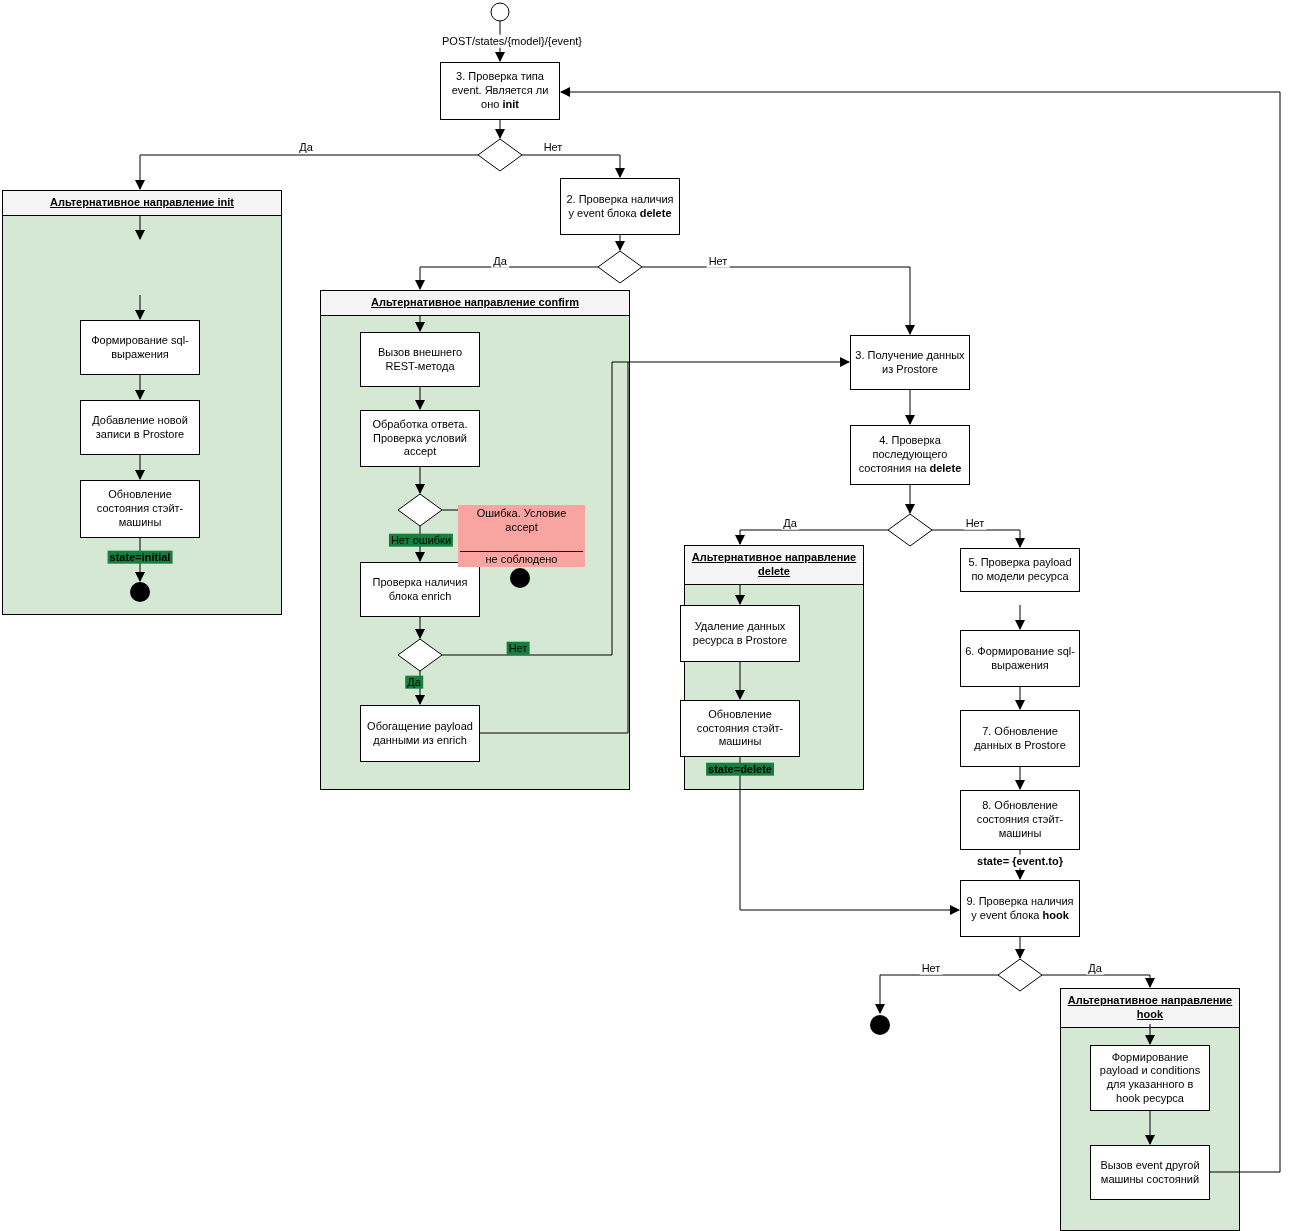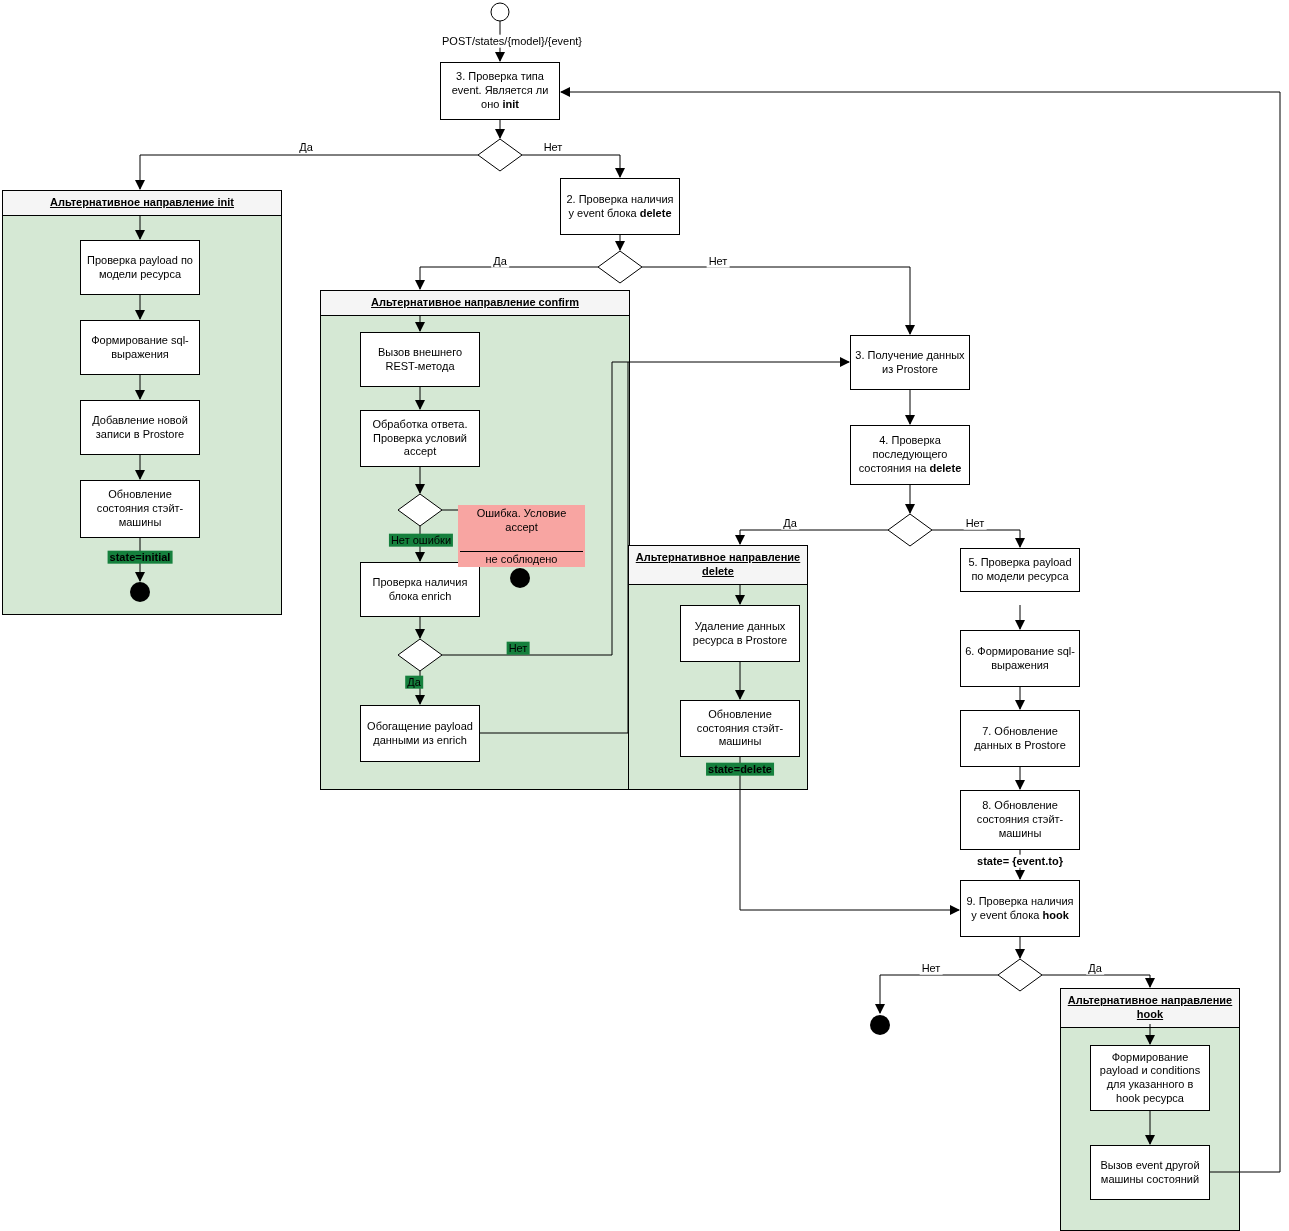--- a/index.html
+++ b/index.html
@@ -33,21 +33,21 @@
 
 <div class="canvas">
 
   <div class="layer bg">
     <div class="container" style="left:2px;top:190px;width:280px;height:425px">
       <div class="chead">Альтернативное направление init</div>
     </div>
     <div class="container" style="left:320px;top:290px;width:310px;height:500px">
       <div class="chead">Альтернативное направление confirm</div>
     </div>
-    <div class="container" style="left:628px;top:545px;width:180px;height:245px">
+    <div class="container" style="left:684px;top:545px;width:180px;height:245px">
       <div class="chead">Альтернативное направление delete</div>
     </div>
     <div class="container" style="left:1060px;top:988px;width:180px;height:243px">
       <div class="chead">Альтернативное направление hook</div>
     </div>
   </div>
 
   <svg class="edges layer" width="1289" height="1231" viewBox="0 0 1289 1231">
     <defs>
       <marker id="arr" markerWidth="12" markerHeight="12" refX="10" refY="6" orient="auto" markerUnits="userSpaceOnUse">
@@ -127,21 +127,20 @@
       <div><span>4. Проверка последующего состояния на </span><b>delete</b></div>
     </div>
     <div class="pbox" style="left:960px;top:548px;width:120px;height:44px">5. Проверка payload по модели ресурса</div>
     <div class="pbox" style="left:960px;top:630px;width:120px;height:57px">6. Формирование sql-выражения</div>
     <div class="pbox" style="left:960px;top:710px;width:120px;height:57px">7. Обновление данных в Prostore</div>
     <div class="pbox" style="left:960px;top:790px;width:120px;height:60px">8. Обновление состояния стэйт-машины</div>
     <div class="pbox" style="left:960px;top:880px;width:120px;height:57px">
       <div><span>9. Проверка наличия у event блока </span><b>hook</b></div>
     </div>
 
-    <div class="pbox" style="left:80px;top:240px;width:120px;height:55px">Проверка payload по модели ресурса</div>
     <div class="pbox" style="left:80px;top:320px;width:120px;height:55px">Формирование sql-выражения</div>
     <div class="pbox" style="left:80px;top:400px;width:120px;height:55px">Добавление новой записи в Prostore</div>
     <div class="pbox" style="left:80px;top:480px;width:120px;height:58px">Обновление состояния стэйт-машины</div>
 
     <div class="pbox" style="left:360px;top:332px;width:120px;height:55px">Вызов внешнего REST-метода</div>
     <div class="pbox" style="left:360px;top:410px;width:120px;height:57px">Обработка ответа. Проверка условий accept</div>
     <div class="pbox" style="left:360px;top:705px;width:120px;height:57px">Обогащение payload данными из enrich</div>
     <div class="pbox" style="left:360px;top:562px;width:120px;height:55px">Проверка наличия блока enrich</div>
 
     <div class="pbox" style="left:680px;top:605px;width:120px;height:57px">Удаление данных ресурса в Prostore</div>

